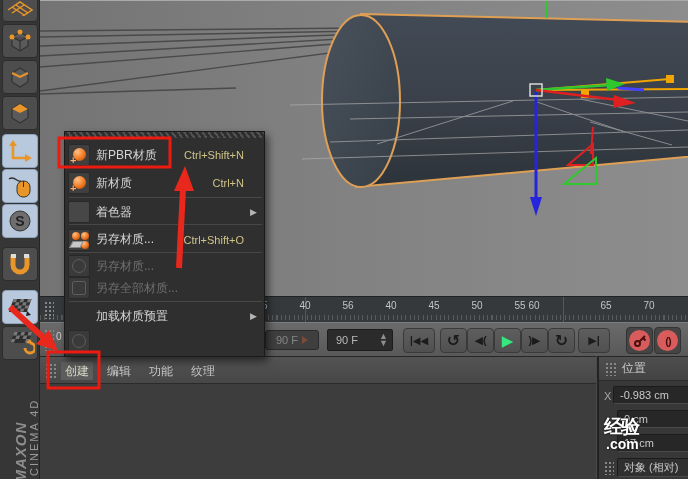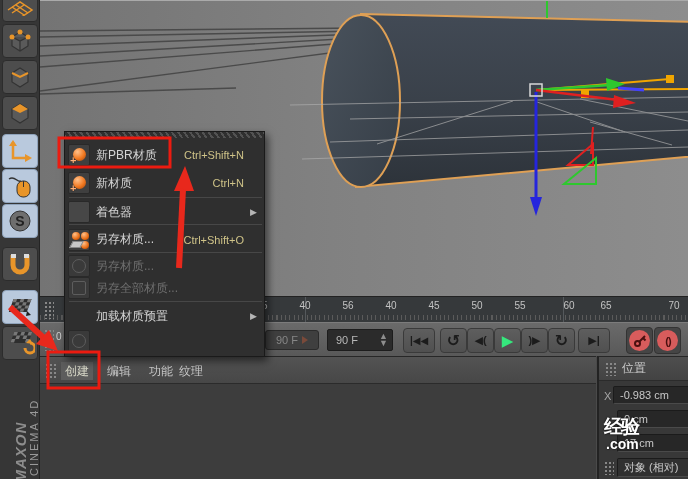--- a/index.html
+++ b/index.html
@@ -187,23 +187,23 @@
     <div class="tick-strip"></div>
     <div class="major-line" style="left:265px"></div>
     <div class="major-line" style="left:523px"></div>
     <span class="tick-num" style="left:222px">25</span>
     <span class="tick-num" style="left:265px">40</span>
     <span class="tick-num" style="left:308px">56</span>
     <span class="tick-num" style="left:351px">40</span>
     <span class="tick-num" style="left:394px">45</span>
     <span class="tick-num" style="left:437px">50</span>
     <span class="tick-num" style="left:480px">55</span>
-    <span class="tick-num" style="left:529px">60</span>
+    <span class="tick-num" style="left:494px">60</span>
     <span class="tick-num" style="left:566px">65</span>
-    <span class="tick-num" style="left:634px">70</span>
+    <span class="tick-num" style="left:609px">70</span>
     <div class="knob"></div>
     <div class="grip" style="position:absolute;left:4px;top:4px;width:10px;height:18px"></div>
   </div>
 
   <div class="playbar">
     <div class="grip pb-grip"></div>
     <span class="frame0">0</span>
     <div class="btn-90L">
       <span>90 F</span>
         <span class="mini-arrow"></span>
@@ -250,21 +250,21 @@
         </div>
     </div>
   </div>
 
   <div class="matman">
     <div class="menubar">
       <div class="grip mm-grip"></div>
       <div class="mm-item hl" style="left:21px">创建</div>
       <div class="mm-item" style="left:63px">编辑</div>
       <div class="mm-item" style="left:105px">功能</div>
-      <div class="mm-item" style="left:135px">纹理</div>
+      <div class="mm-item" style="left:147px">纹理</div>
     </div>
   </div>
 
   <div class="coords">
     <div class="co-header">
       <span class="grip co-grip"></span>
       <span>位置</span>
     </div>
     <span class="co-label" style="top:33px">X</span>
     <div class="co-field" style="left:14px;top:29px;width:77px;height:18px">-0.983 cm</div>

